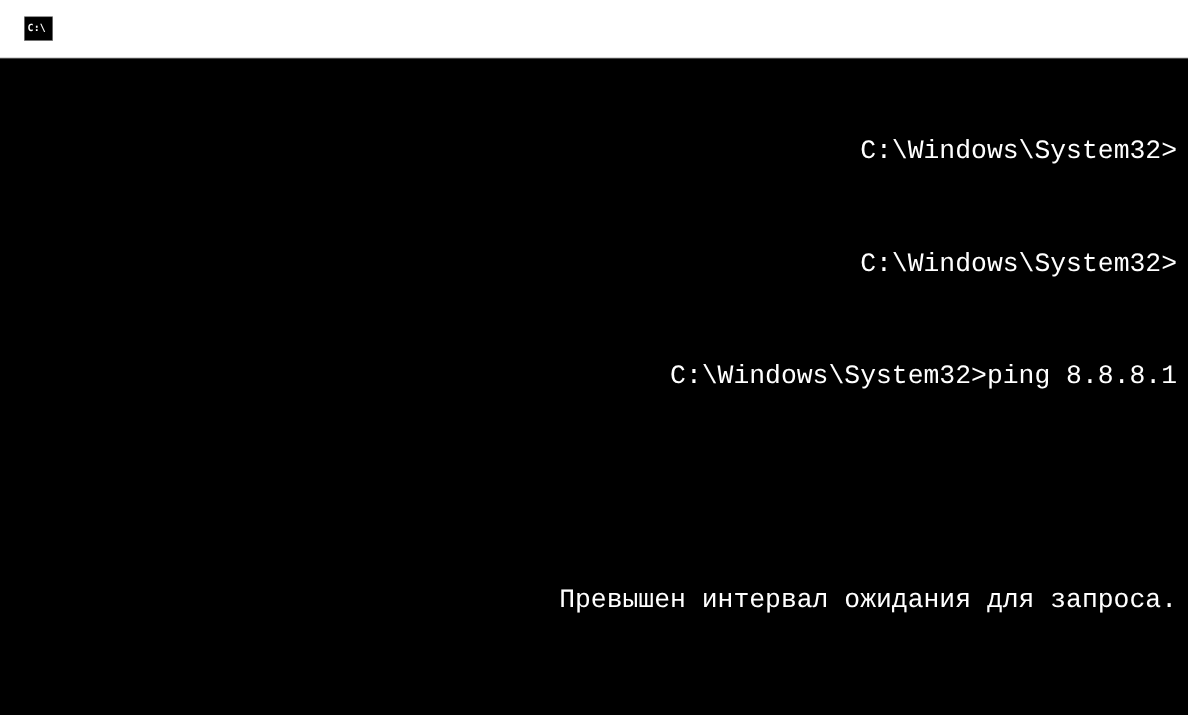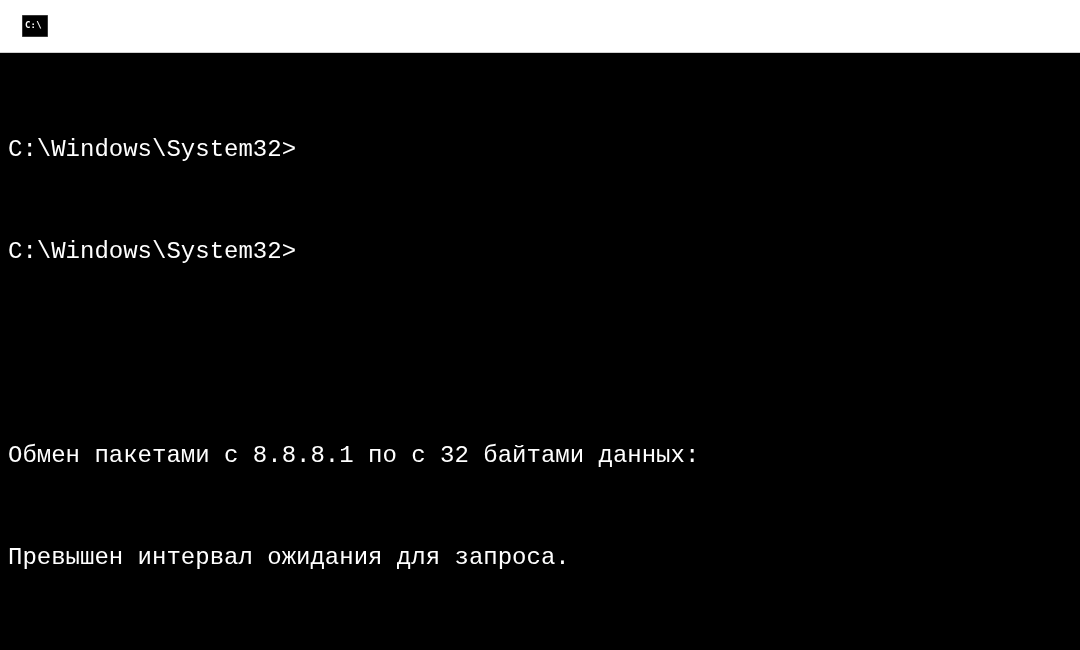--- a/index.html
+++ b/index.html
@@ -1,42 +1,42 @@
 <!DOCTYPE html>
 <html><head>
 <meta charset="utf-8">
 <style>
   html,body{margin:0;padding:0;width:1080px;height:650px;background:#fff;font-family:"Segoe UI",Tahoma,sans-serif;overflow:hidden;}
   .window{width:1080px;height:650px;display:flex;flex-direction:column;box-sizing:border-box;}
   .titlebar{height:52px;background:#ffffff;display:flex;align-items:center;padding:0 0 0 22px;font-size:24px;color:#000;letter-spacing:.2px;border-bottom:1px solid #d0d0d0;}
   .titlebar .icon{width:26px;height:22px;margin-right:14px;display:inline-flex;align-items:center;justify-content:center;position:relative;}
   .titlebar .icon svg{width:26px;height:22px;display:block;}
-  .terminal{flex:1;background:#000;color:#fff;font-family:Consolas,"Courier New",monospace;font-size:24px;line-height:34px;padding:12px 10px 10px 8px;white-space:pre;box-sizing:border-box;overflow:hidden;font-weight:500;}
+  .terminal{flex:1;background:#000;color:#fff;font-family:Consolas,"Courier New",monospace;font-size:24px;line-height:34px;padding:1px 10px 10px 8px;white-space:pre;box-sizing:border-box;overflow:hidden;font-weight:500;text-align:right;}
   .terminal .line{display:block;}
   .blank{height:34px;}
 </style>
 </head>
 <body>
 
 <div class="window">
 
   <div class="titlebar">
     <span class="icon">
       <svg viewBox="0 0 26 22">
         <rect x="0" y="0" width="26" height="22" fill="#000" stroke="#6f6f6f" stroke-width="1"></rect>
         <text x="3" y="13" font-family="Consolas,monospace" font-size="9" fill="#ffffff" font-weight="bold">C:\</text>
       </svg>
     </span>
   </div>
 
   <div class="terminal">
     <span class="line">C:\Windows\System32&gt;</span>
     <span class="line">C:\Windows\System32&gt;</span>
+    <span class="line">C:\Windows\System32&gt;ping 8.8.8.1</span>
     <span class="line blank"></span>
-    <span class="line">Обмен пакетами с 8.8.8.1 по с 32 байтами данных:</span>
     <span class="line">Превышен интервал ожидания для запроса.</span>
     
     
     
     
     
     
     
     
     

